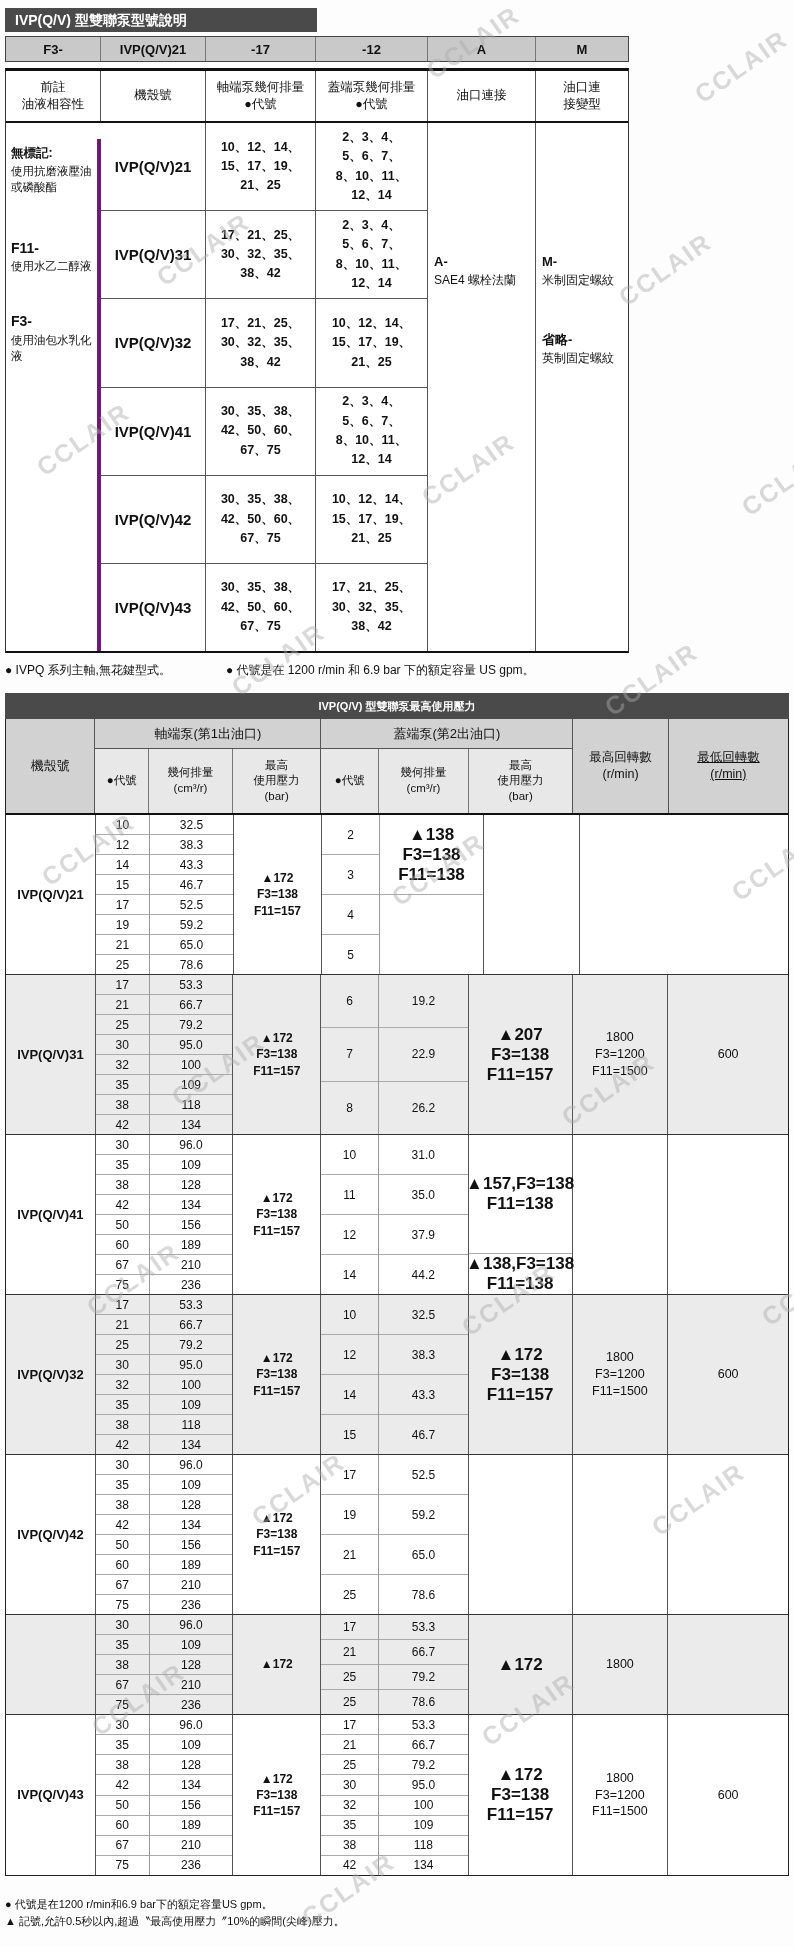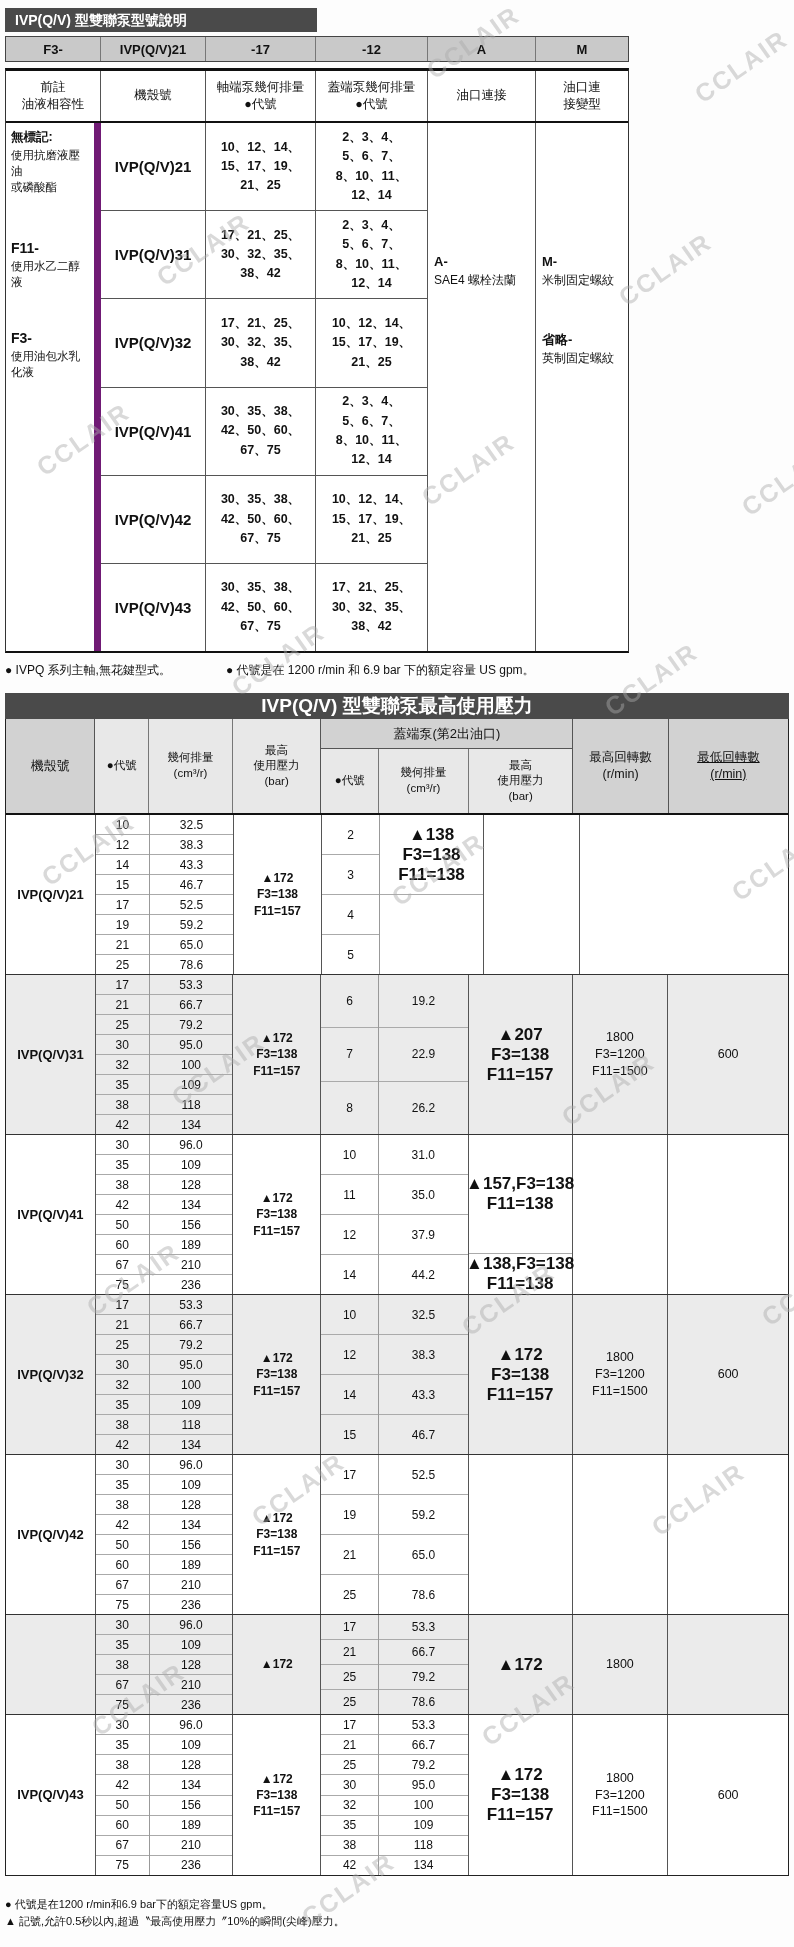--- a/index.html
+++ b/index.html
@@ -25,21 +25,21 @@
   .w1{width:95px}.w2{width:105px}.w3{width:110px}.w4{width:112px}.w5{width:108px}.w6{width:92px}
 
   .t1-main { border:1px solid #333; border-top:3px solid #111; border-bottom:2px solid #111;
              margin-top:6px; background:#fff; }
   .t1-header { display:flex; height:52px; border-bottom:2px solid #111; }
   .t1-header .hc { display:flex; align-items:center; justify-content:center; text-align:center;
                    font-size:12.5px; border-right:1px solid #555; line-height:1.4; }
   .t1-header .hc:last-child { border-right:none;text-align:center; }
 
   .t1-body { display:flex; height:528px; }
-  .t1-fluid { width:95px; border-right:7px solid #701a75; padding:6px 5px; font-size:11.5px; line-height:1.4; }
+  .t1-fluid { width:95px; border-right:4px solid #701a75; padding:6px 5px; font-size:11.5px; line-height:1.4;margin-top:16px; }
   .fluid-block .fcode { font-weight:bold; font-size:12.5px; }
   .fluid-block.big .fcode { font-size:14px; }
   .fluid-gap1 { margin-top:44px; }
   .fluid-gap2 { margin-top:38px; }
 
   .t1-rows { width:327px; display:flex; flex-direction:column; }
   .t1row { flex:1; display:flex; border-bottom:1px solid #555; }
   .t1row:last-child { border-bottom:none; }
   .t1c { display:flex; align-items:center; justify-content:center; text-align:center; }
   .t1c.model { width:105px; border-right:1px solid #555; font-size:15px; }
@@ -48,21 +48,21 @@
 
   .t1-port { width:108px; border-right:1px solid #555; padding:130px 6px 0; font-size:12px; line-height:1.45; }
   .t1-variant { width:92px; padding:130px 6px 0; font-size:12px; line-height:1.45; }
   .variant-gap { margin-top:42px; }
   .pcode { font-weight:bold; font-size:13px; }
 
   .t1-notes { display:flex; gap:55px; margin-top:9px; font-size:12px; position:relative; z-index:1; }
 
   
   .t2 { position:relative; z-index:1; margin-top:14px; width:784px; }
-  .t2-title { height:26px; background:#4a4a4a; color:#fff; text-align:center; font-size:19px;
+  .t2-title { height:26px; background:#4a4a4a; color:#fff; text-align:center; font-size:11px;
               font-weight:bold; line-height:26px; }
   .t2-frame { border:1px solid #222; border-top:none; background:#fff; }
   .t2-header { display:flex; height:96px; border-bottom:2px solid #111; }
   .hcell { display:flex; align-items:center; justify-content:center; text-align:center; line-height:1.35; }
   .h-housing { width:90px; background:#d2d2d2; border-right:1px solid #555; font-size:13px; }
   .h-sect { display:flex; flex-direction:column; border-right:1px solid #555; }
   .h-sect.shaft { width:226px; } .h-sect.cover { width:252px; }
   .h-sect-title { height:30px; display:flex; align-items:center; justify-content:center;
                   background:#d2d2d2; border-bottom:1px solid #555; font-size:13px; }
   .h-sub { flex:1; display:flex; background:#e8e8e8; }
@@ -227,20 +227,21 @@
       <div>●  代號是在 1200 r/min 和 6.9 bar 下的額定容量 US gpm。</div>
     </div>
   </div>
 
   <div class="t2">
     <div class="t2-title">IVP(Q/V) 型雙聯泵最高使用壓力</div>
     <div class="t2-frame">
       <div class="t2-header">
         <div class="hcell h-housing">機殼號</div>
         <div class="h-sect shaft">
+          <div class="h-sect-title">軸端泵(第1出油口)</div>
           <div class="h-sub">
             <div class="sub sw-scode">●代號</div>
             <div class="sub sw-sdisp pre">幾何排量
 (cm³/r)</div>
             <div class="sub sw-spress pre">最高
 使用壓力
 (bar)</div>
           </div>
         </div>
         <div class="h-sect cover">

